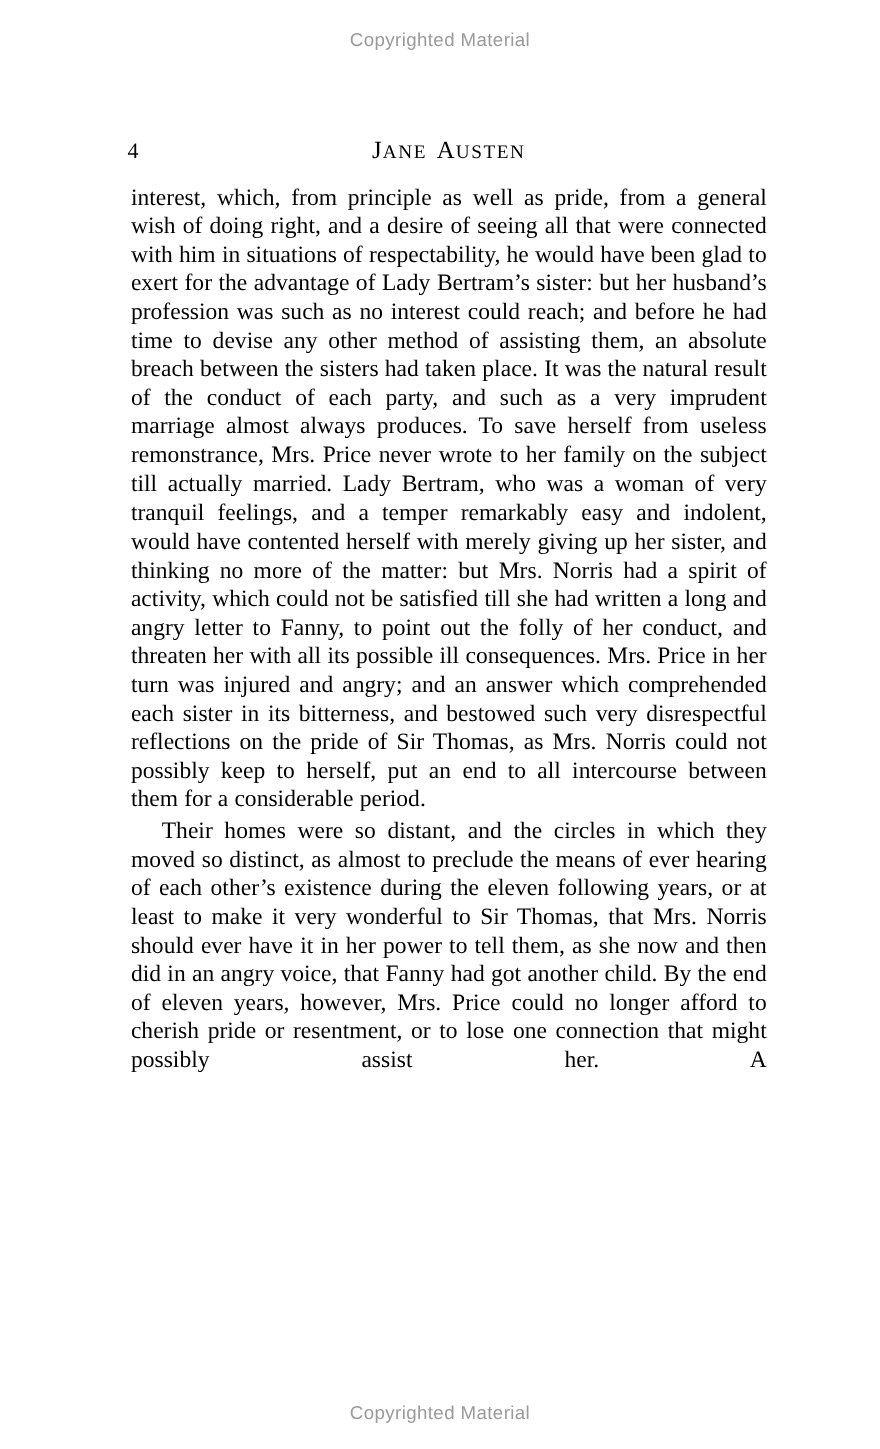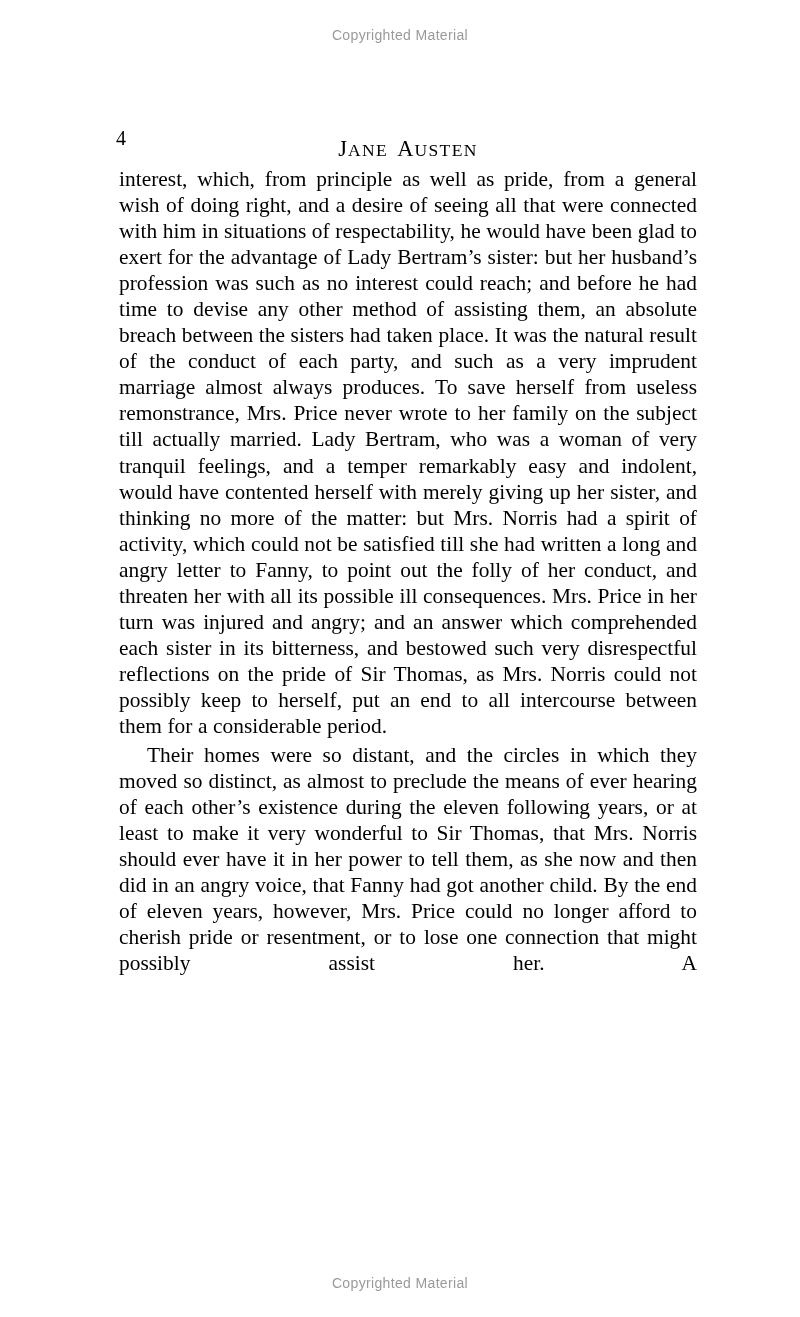--- a/index.html
+++ b/index.html
@@ -23,21 +23,21 @@
     height: 1317px;
   }
 
   
   .watermark {
     position: absolute;
     left: 0;
     width: 800px;
     text-align: center;
     font-family: "Liberation Sans", "DejaVu Sans", sans-serif;
-    font-size: 14px;
+    font-size: 17px;
     letter-spacing: 0.35px;
     color: #9a9a9a;
     white-space: nowrap;
   }
   .watermark-top { top: 27px; }
   .watermark-bottom { top: 1275px; }
 
   
   .running-head {
     position: absolute;
@@ -55,21 +55,20 @@
   }
   .book-title {
     position: absolute;
     left: 0;
     top: 0;
     width: 584px;
     text-align: center;
     font-size: 17.5px;
     line-height: 26px;
     letter-spacing: 1.4px;
-    margin-top: 12px;
   }
   .book-title .cap {
     font-size: 22.5px;
     letter-spacing: 1.0px;
   }
   .book-title .word-gap { display: inline-block; width: 9px; }
 
   
   .textblock {
     position: absolute;

